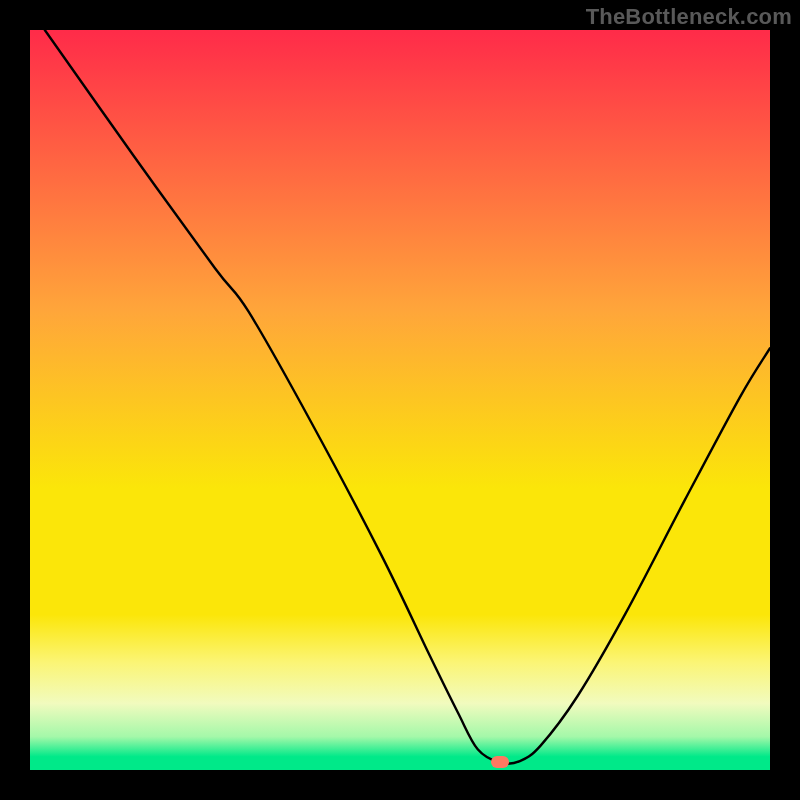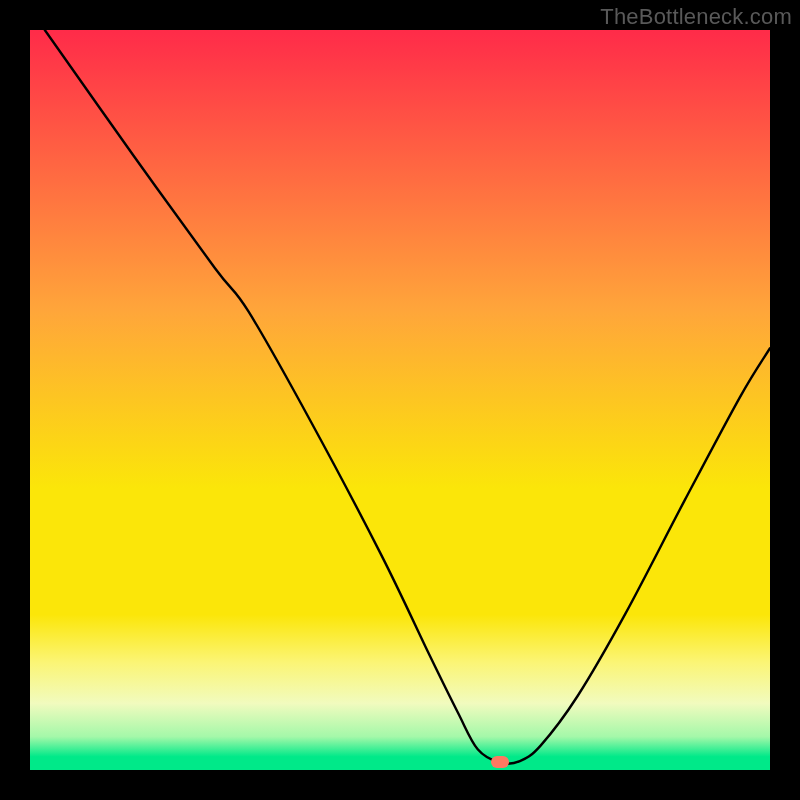--- a/index.html
+++ b/index.html
@@ -16,21 +16,21 @@
     width: 800px;
     height: 800px;
     background: #000;
   }
   .watermark {
     position: absolute;
     top: 4px;
     right: 8px;
     color: #595959;
     font-size: 22px;
-    font-weight: 400;
+    font-weight: 700;
     letter-spacing: 0.2px;
     z-index: 5;
     text-align: right;
   }
   .plot-area {
     position: absolute;
     left: 30px;
     top: 30px;
     width: 740px;
     height: 740px;

